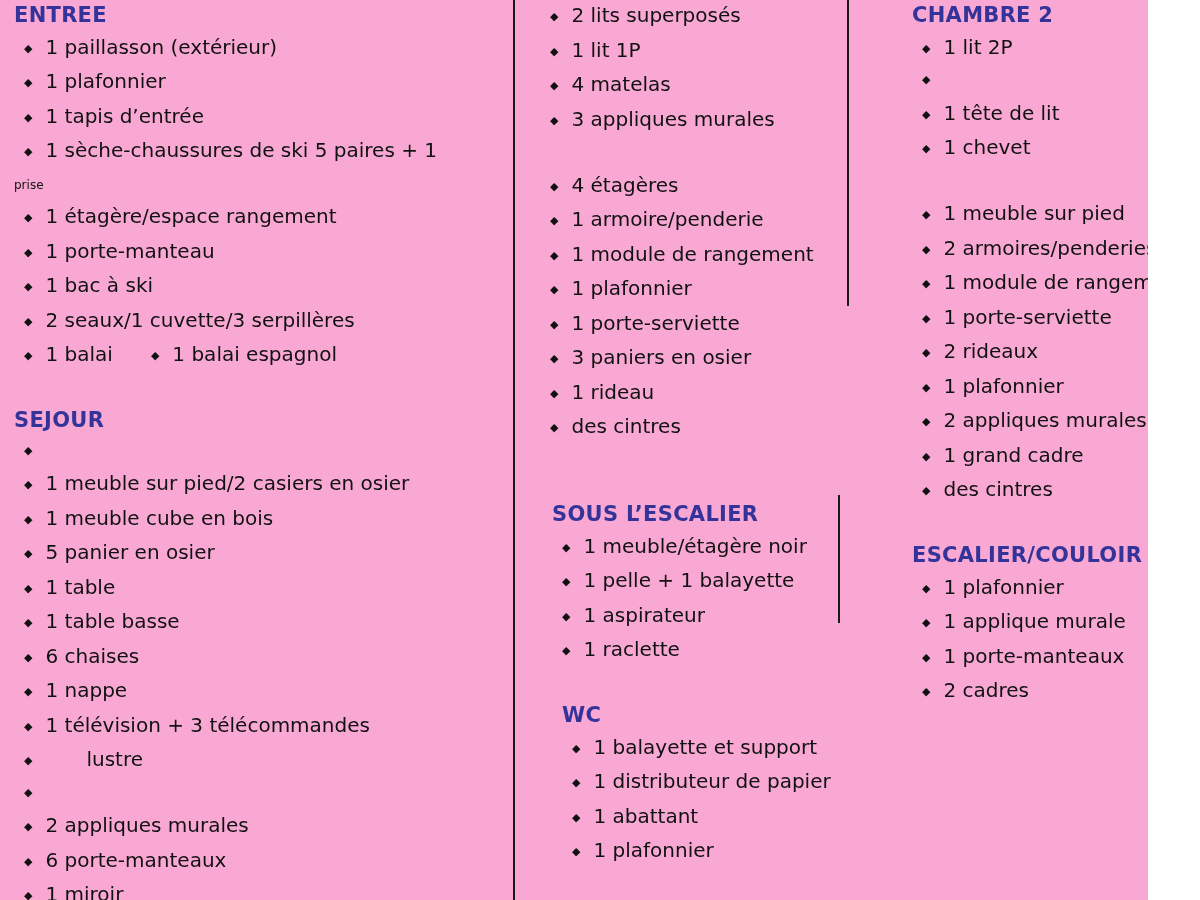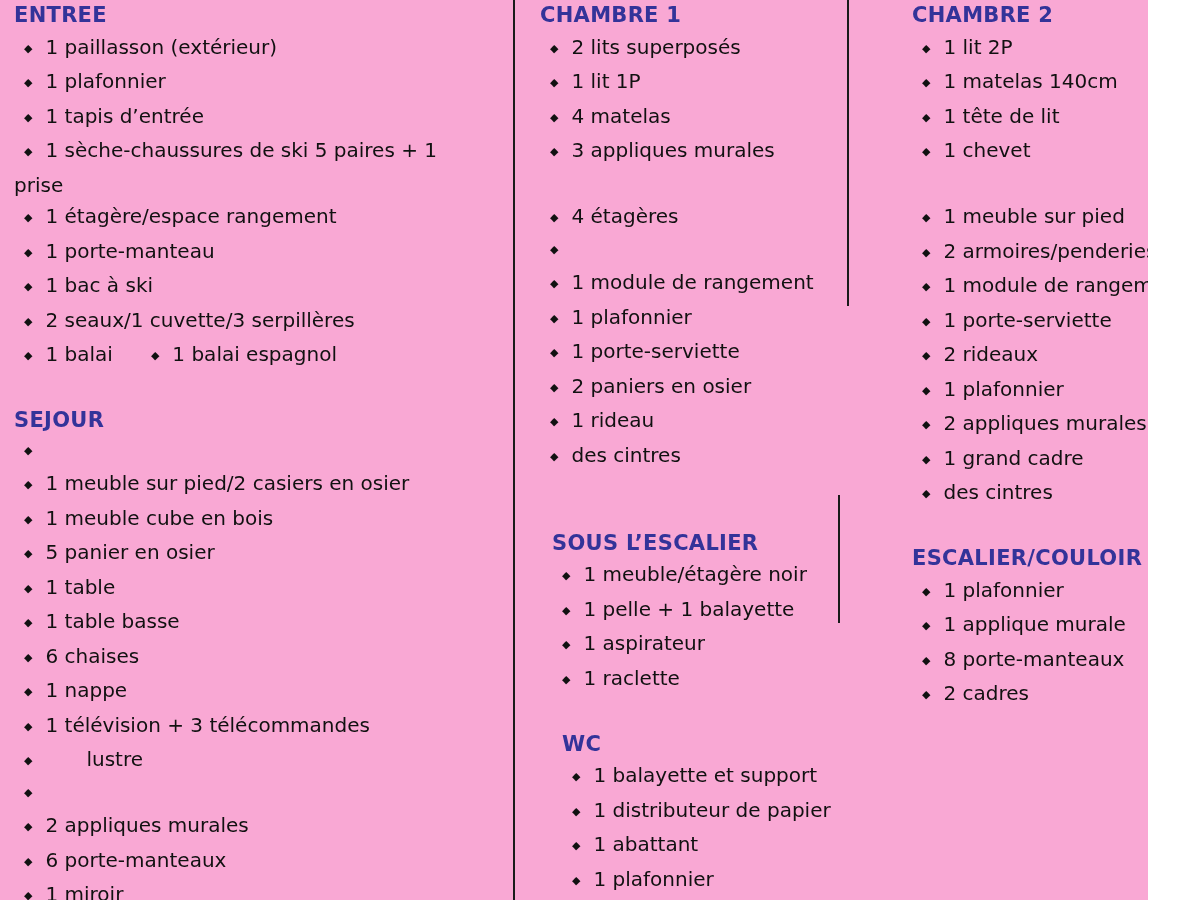--- a/index.html
+++ b/index.html
@@ -54,21 +54,21 @@
     margin-left: 10px;
     margin-right: 13px;
     position: relative;
     top: -2px;
     color: #111111;
   }
   .bullet.second-bullet { margin-left: 38px; }
   .item-text.extra-indent { margin-left: 41px; }
   .cont-line {
     line-height: 31.5px;
-    font-size: 20px;
+    font-size: 12px;
     white-space: nowrap;
   }
   .vdivider {
     position: absolute;
     width: 2px;
     background: #1a1a1a;
   }
   #divider-main      { left: 513px; top: 0;     height: 900px; }
   #divider-top-right { left: 847px; top: 0;     height: 306px; }
   #divider-mid-right { left: 838px; top: 495px; height: 128px; }
@@ -177,21 +177,20 @@
           </li>
           <li class="item">
             <span class="bullet">◆</span>
             <span class="item-text">1 miroir</span>
           </li>
         </ul>
       </div>
     </div>
   <div class="col" id="col-middle">
       <div class="section">
-        <h2 class="section-title">CHAMBRE 1</h2>
         <ul class="items">
           <li class="item">
             <span class="bullet">◆</span>
             <span class="item-text">2 lits superposés</span>
           </li>
           <li class="item">
             <span class="bullet">◆</span>
             <span class="item-text">1 lit 1P</span>
           </li>
           <li class="item">
@@ -202,36 +201,37 @@
             <span class="bullet">◆</span>
             <span class="item-text">3 appliques murales</span>
           </li>
           <li class="item spacer"></li>
           <li class="item">
             <span class="bullet">◆</span>
             <span class="item-text">4 étagères</span>
           </li>
           <li class="item">
             <span class="bullet">◆</span>
+            <span class="item-text">1 armoire/penderie</span>
           </li>
           <li class="item">
             <span class="bullet">◆</span>
             <span class="item-text">1 module de rangement</span>
           </li>
           <li class="item">
             <span class="bullet">◆</span>
             <span class="item-text">1 plafonnier</span>
           </li>
           <li class="item">
             <span class="bullet">◆</span>
             <span class="item-text">1 porte-serviette</span>
           </li>
           <li class="item">
             <span class="bullet">◆</span>
-            <span class="item-text">2 paniers en osier</span>
+            <span class="item-text">3 paniers en osier</span>
           </li>
           <li class="item">
             <span class="bullet">◆</span>
             <span class="item-text">1 rideau</span>
           </li>
           <li class="item">
             <span class="bullet">◆</span>
             <span class="item-text">des cintres</span>
           </li>
           <li class="item spacer"></li>
@@ -283,21 +283,20 @@
   <div class="col" id="col-right">
       <div class="section">
         <h2 class="section-title">CHAMBRE 2</h2>
         <ul class="items">
           <li class="item">
             <span class="bullet">◆</span>
             <span class="item-text">1 lit 2P</span>
           </li>
           <li class="item">
             <span class="bullet">◆</span>
-            <span class="item-text">1 matelas 140cm</span>
           </li>
           <li class="item">
             <span class="bullet">◆</span>
             <span class="item-text">1 tête de lit</span>
           </li>
           <li class="item">
             <span class="bullet">◆</span>
             <span class="item-text">1 chevet</span>
           </li>
           <li class="item spacer"></li>
@@ -345,21 +344,21 @@
           <li class="item">
             <span class="bullet">◆</span>
             <span class="item-text">1 plafonnier</span>
           </li>
           <li class="item">
             <span class="bullet">◆</span>
             <span class="item-text">1 applique murale</span>
           </li>
           <li class="item">
             <span class="bullet">◆</span>
-            <span class="item-text">8 porte-manteaux</span>
+            <span class="item-text">1 porte-manteaux</span>
           </li>
           <li class="item">
             <span class="bullet">◆</span>
             <span class="item-text">2 cadres</span>
           </li>
         </ul>
       </div>
     </div>
 
   <div class="vdivider" id="divider-main"></div>

